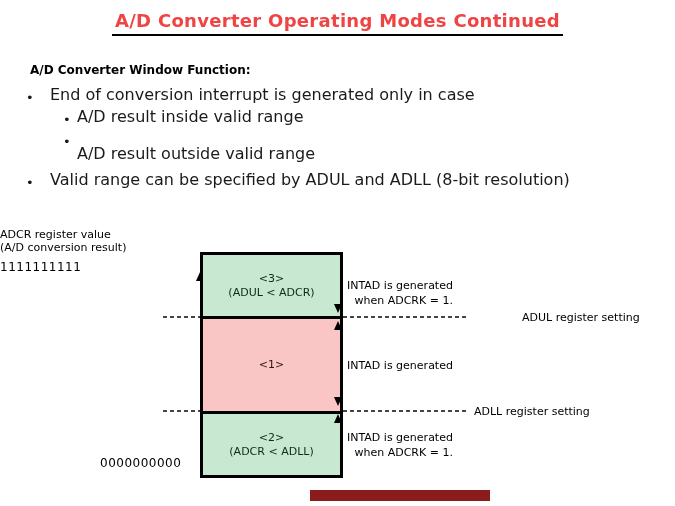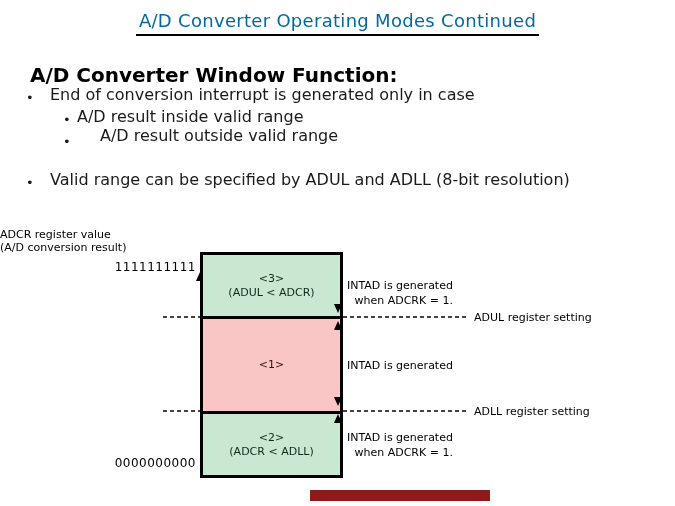--- a/index.html
+++ b/index.html
@@ -2,32 +2,32 @@
 <html><head>
 <meta charset="utf-8">
 <style>
   html,body{margin:0;padding:0;background:#fff;}
   body{width:675px;height:506px;position:relative;overflow:hidden;
        font-family:"DejaVu Sans","Liberation Sans",sans-serif;color:#111;}
   .abs{position:absolute;}
 
   
   .title-wrap{top:10px;left:0;width:675px;text-align:center;}
-  .title{display:inline-block;font-size:18px;font-weight:normal;letter-spacing:.3px;
-         border-bottom:2px solid #000;padding:0 3px 3px 3px;color:#0369a1;}
+  .title{display:inline-block;font-size:18px;font-weight:bold;letter-spacing:.3px;
+         border-bottom:2px solid #000;padding:0 3px 3px 3px;color:#ef4444;}
 
   
-  .heading{left:30px;top:63px;font-size:20px;font-weight:bold;color:#000;}
+  .heading{left:30px;top:63px;font-size:12px;font-weight:bold;color:#000;}
   .bullet-row{font-size:16px;color:#1a1a1a;white-space:nowrap;}
   .dot{font-size:13px;}
 
   
   .axis-label{left:0;width:200px;top:228px;font-size:11px;line-height:13px;
               text-align:left;color:#000;}
-  .bin-label{font-size:12px;letter-spacing:.5px;text-align:right;color:#000;}
+  .bin-label{font-size:12px;letter-spacing:.5px;color:#000;}
   .max-label{left:0;width:196px;top:260px;}
   .min-label{left:100px;width:96px;top:456px;}
 
   .range-box{left:200px;top:252px;width:143px;height:226px;box-sizing:border-box;
              border:3px solid #000;display:flex;flex-direction:column;}
   .sect{display:flex;flex-direction:column;align-items:center;justify-content:center;
         font-size:11px;line-height:14px;text-align:center;color:#102a1a;}
   .sect-green{background:#c8e8d2;}
   .sect-pink{background:#fac5c5;color:#301010;}
   .sect-top{height:61px;}
@@ -35,21 +35,21 @@
   .sect-bot{height:61px;}
   .divider{height:3px;background:#000;flex:none;}
 
   .dash{height:2px;background:repeating-linear-gradient(90deg,#444 0 4px,transparent 4px 7px);}
   .dash-left{left:163px;width:37px;}
   .dash-right{left:343px;width:126px;}
   .dash-adul{top:316px;}
   .dash-adll{top:410px;}
 
   .thresh-label{left:474px;font-size:11px;color:#000;white-space:nowrap;}
-  .adul-label{top:311px;}
+  .adul-label{top:311px;margin-left:48px;}
   .adll-label{top:405px;}
 
   .note{left:347px;font-size:11px;line-height:15px;color:#000;white-space:nowrap;}
   .note .l2{padding-left:4px;text-align:right;}
   .note-1{top:278px;}
   .note-2{top:358px;}
   .note-3{top:430px;}
 
   
   .tri{width:0;height:0;}
@@ -79,21 +79,21 @@
 <div class="abs bullet-row" style="left:50px;top:85px;">End of conversion interrupt is generated only in case</div>
 
 <div class="abs bullet-row" style="left:63px;top:109px;">
   <span class="dot">•</span>
 </div>
 <div class="abs bullet-row" style="left:77px;top:107px;">A/D result inside valid range</div>
 
 <div class="abs bullet-row" style="left:63px;top:131px;">
   <span class="dot">•</span>
 </div>
-<div class="abs bullet-row" style="left:77px;top:126px;margin-left:23px;">A/D result outside valid range</div>
+<div class="abs bullet-row" style="left:77px;top:144px;">A/D result outside valid range</div>
 
 <div class="abs bullet-row" style="left:26px;top:172px;">
   <span class="dot">•</span>
 </div>
 <div class="abs bullet-row" style="left:50px;top:170px;">Valid range can be specified by ADUL and ADLL (8-bit resolution)</div>
 
 <div class="abs axis-label">
   <div>ADCR register value</div>
   <div>(A/D conversion result)</div>
 </div>

